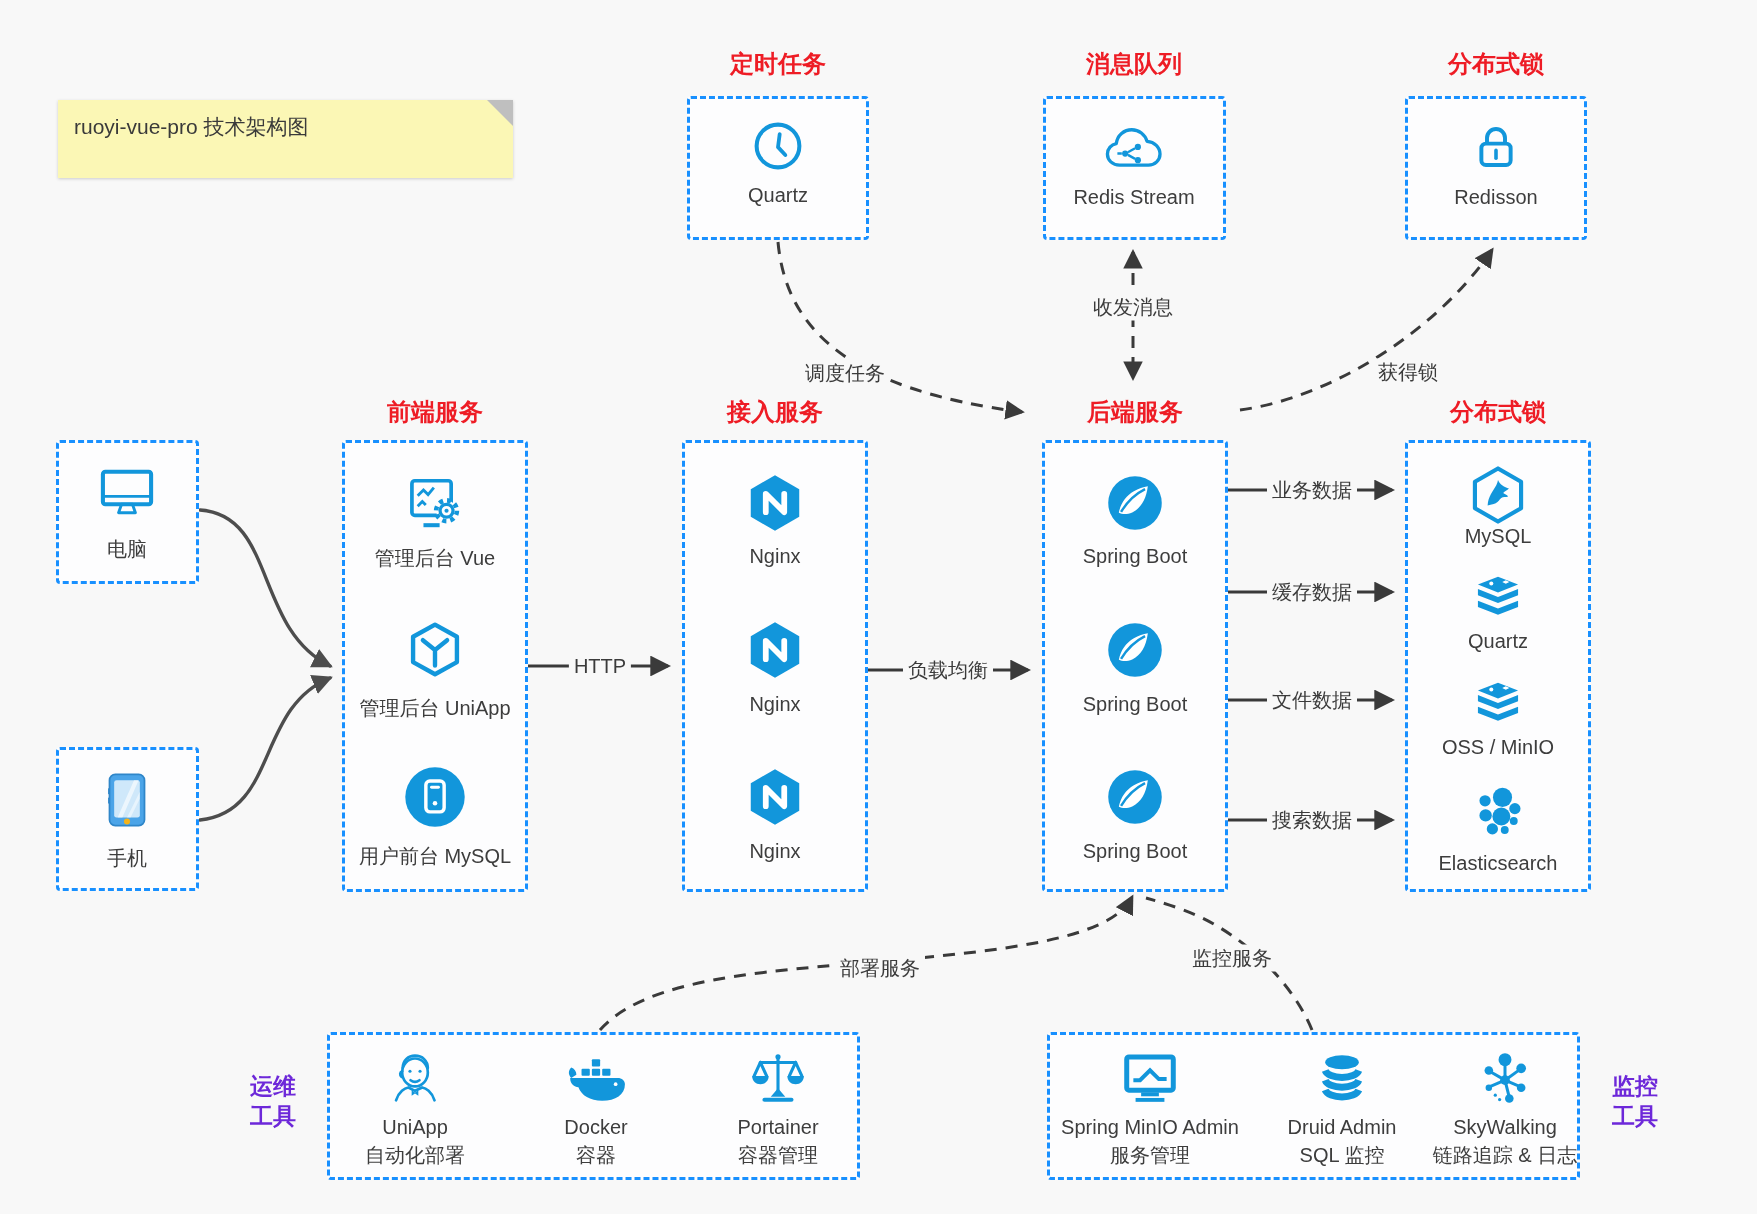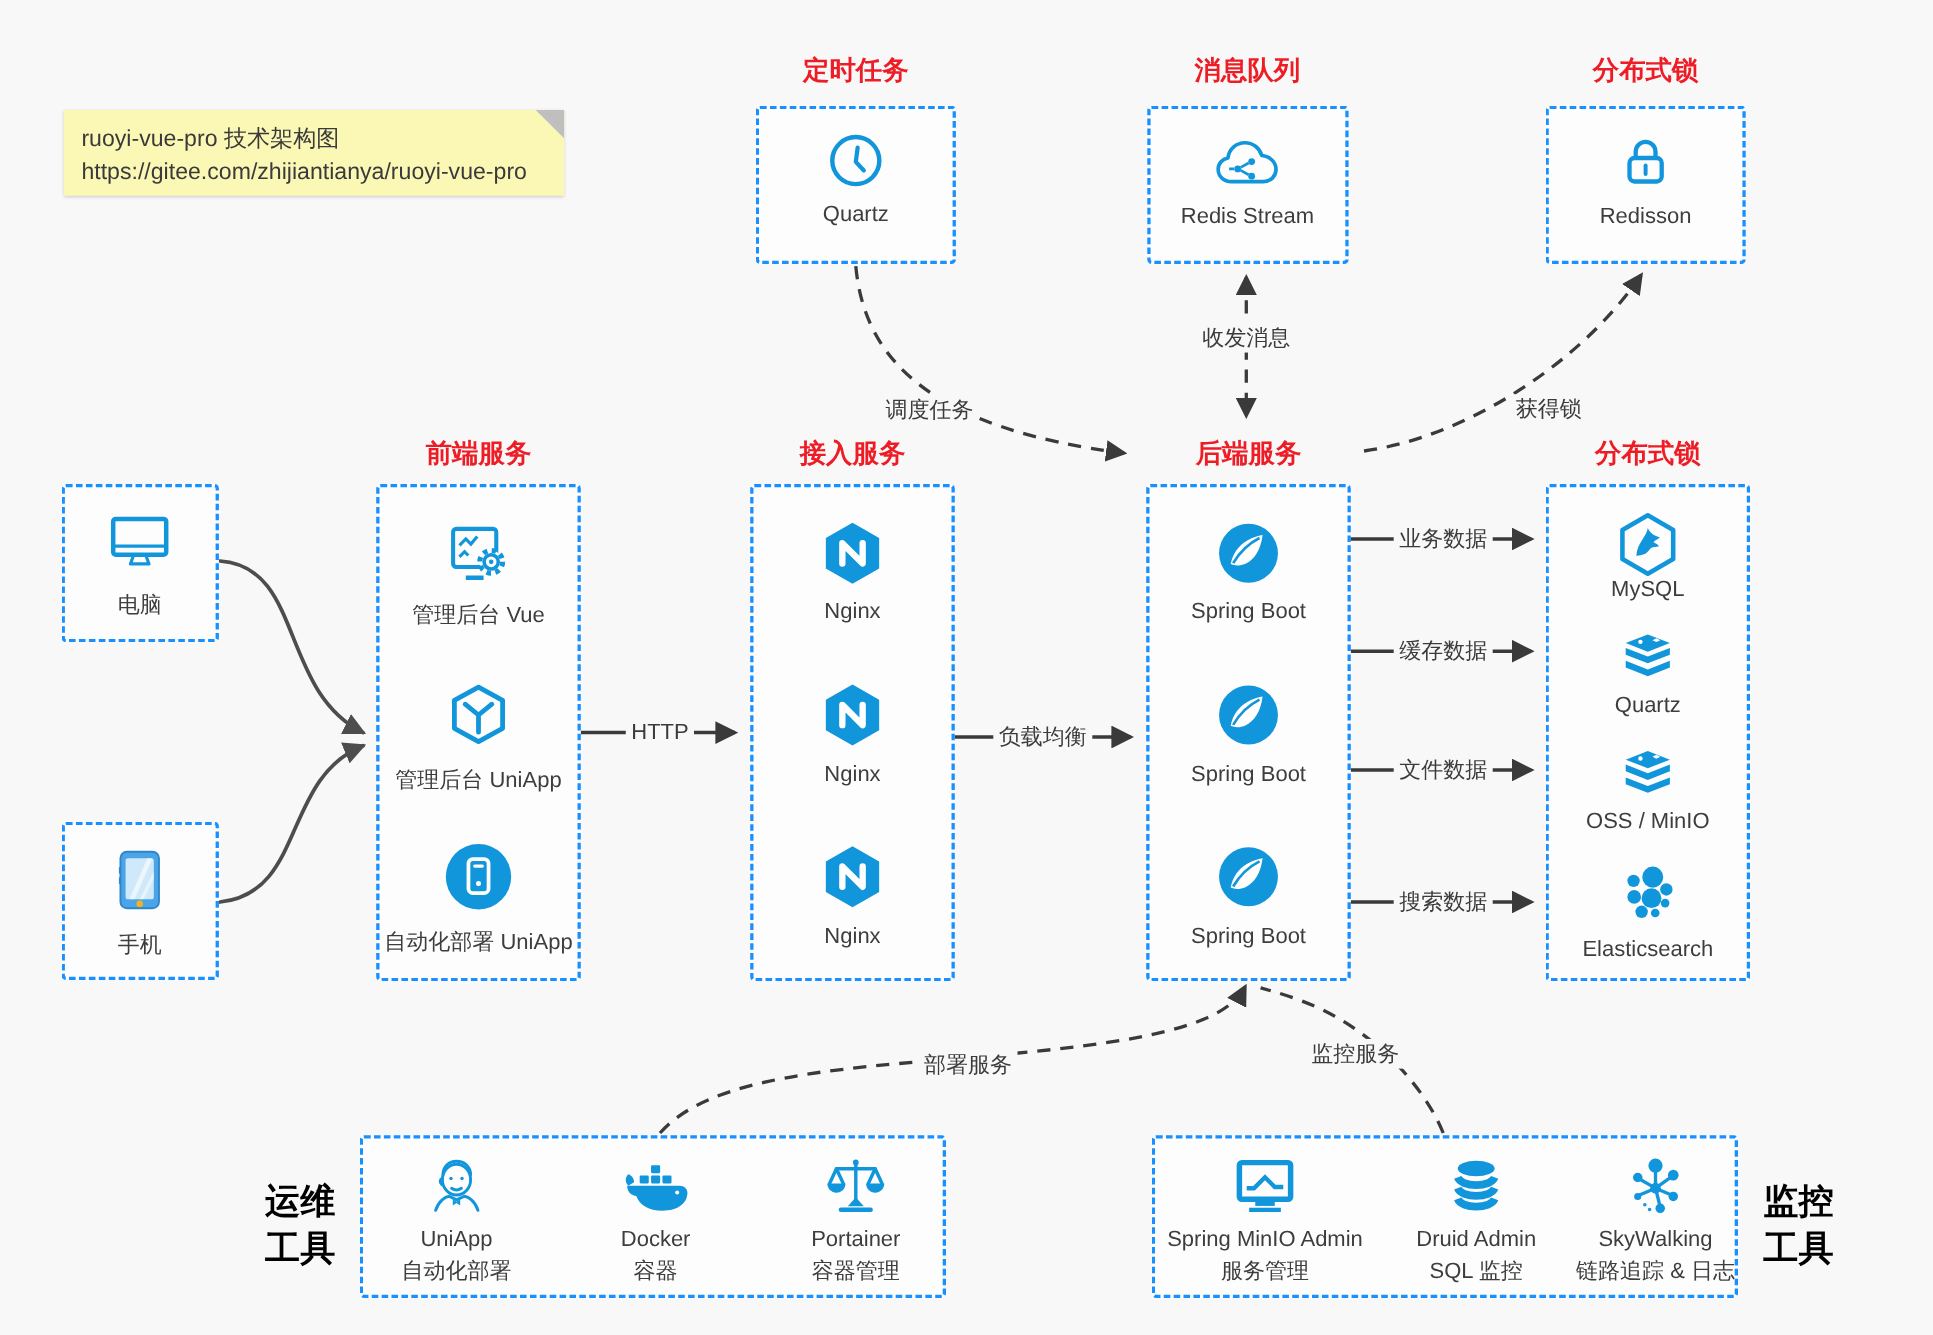--- a/index.html
+++ b/index.html
@@ -1,21 +1,21 @@
 <!DOCTYPE html>
 <html><head>
 <meta charset="utf-8">
 <style>
   html,body{margin:0;padding:0;background:#f8f8f8;}
   .canvas{position:relative;width:1757px;height:1214px;background:#f8f8f8;overflow:hidden;
           font-family:"Liberation Sans","DejaVu Sans",sans-serif;}
   svg.edges{position:absolute;left:0;top:0;}
   .nbox{position:absolute;border:3px dashed #1890ff;border-radius:4px;background:#fdfdfe;box-sizing:border-box;}
   .gtitle{position:absolute;transform:translateX(-50%);font-weight:bold;font-size:24px;color:#ee1c25;white-space:nowrap;}
-  .side-title{position:absolute;font-weight:bold;font-size:32px;color:#000000;line-height:1.3;text-align:center;width:70px;}
+  .side-title{position:absolute;font-weight:bold;font-size:23px;color:#6d28d9;line-height:1.3;text-align:center;width:70px;}
   .icon{position:absolute;transform:translate(-50%,-50%);line-height:0;color:#1296db;}
   .ilabel{position:absolute;transform:translateX(-50%);font-size:20px;color:#3d3d3d;white-space:nowrap;text-align:right;}
   .idesc{position:absolute;transform:translateX(-50%);font-size:20px;color:#3d3d3d;white-space:nowrap;text-align:center;}
   .edge-label{position:absolute;transform:translate(-50%,-50%);font-size:20px;color:#3b3b3b;background:#f8f8f8;
               padding:0 5px;white-space:nowrap;}
   .note{position:absolute;left:58px;top:100px;width:455px;height:78px;background:#fbf7b5;
         box-shadow:0 1px 3px rgba(0,0,0,.18);padding:12px 0 0 16px;box-sizing:border-box;
         font-size:21px;color:#3a3a3a;line-height:1.45;}
   .note .fold{position:absolute;right:0;top:0;width:26px;height:26px;background:#bfbfbf;
               clip-path:polygon(0 0,100% 0,100% 100%);}
@@ -47,21 +47,20 @@
 
     <path d="M 778 242 C 786 330 850 390 1022 412" fill="none" stroke="#3a3a3a" stroke-width="3" stroke-dasharray="12 9" marker-end="url(#ah)"></path>
     <path d="M 1133 252 V 378" fill="none" stroke="#3a3a3a" stroke-width="3" stroke-dasharray="12 9" marker-start="url(#ah)" marker-end="url(#ah)"></path>
     <path d="M 1240 410 C 1330 398 1436 332 1492 250" fill="none" stroke="#3a3a3a" stroke-width="3" stroke-dasharray="12 9" marker-end="url(#ah)"></path>
     <path d="M 600 1030 C 660 962 840 972 1005 948 C 1095 935 1122 916 1132 897" fill="none" stroke="#3a3a3a" stroke-width="3" stroke-dasharray="12 9" marker-end="url(#ah)"></path>
     <path d="M 1312 1030 C 1294 986 1250 940 1198 916 C 1178 907 1160 902 1146 898" fill="none" stroke="#3a3a3a" stroke-width="3" stroke-dasharray="12 9"></path>
   </svg>
 
   <div class="note">
     <div>ruoyi-vue-pro 技术架构图</div>
-    <div>https://gitee.com/zhijiantianya/ruoyi-vue-pro</div>
     <div class="fold"></div>
   </div>
 
   <div class="gtitle" style="left:778px;top:48px">定时任务</div>
   <div class="nbox" style="left:687px;top:96px;width:182px;height:144px"></div>
   <div class="icon" style="left:778px;top:146px">
     <svg viewBox="0 0 48 48" width="54" height="54">
       <circle cx="24" cy="24" r="19" fill="none" stroke="#1296db" stroke-width="3.6"></circle>
       <path d="M25.5 13.5 L24 25 L30.5 32" fill="none" stroke="#1296db" stroke-width="3.4" stroke-linecap="round" stroke-linejoin="round"></path>
     </svg>
@@ -138,21 +137,21 @@
   </div>
   <div class="ilabel" style="left:435px;top:695px">管理后台 UniApp</div>
   <div class="icon" style="left:435px;top:797px">
     <svg viewBox="0 0 56 56" width="64" height="64">
       <circle cx="28" cy="28" r="26" fill="#1296db"></circle>
       <rect x="20" y="14" width="16" height="27" rx="3.5" fill="none" stroke="#ffffff" stroke-width="3"></rect>
       <line x1="25" y1="19.5" x2="31" y2="19.5" stroke="#ffffff" stroke-width="2.6" stroke-linecap="round"></line>
       <circle cx="28" cy="33.5" r="2" fill="#ffffff"></circle>
     </svg>
   </div>
-  <div class="ilabel" style="left:435px;top:843px">自动化部署 UniApp</div>
+  <div class="ilabel" style="left:435px;top:843px">用户前台 MySQL</div>
 
   <div class="gtitle" style="left:775px;top:396px">接入服务</div>
   <div class="nbox" style="left:682px;top:440px;width:186px;height:452px"></div>
   <div class="icon" style="left:775px;top:503px">
     <svg viewBox="0 0 48 52" width="56" height="60">
       <path d="M24 2 L45 14 V38 L24 50 L3 38 V14 Z" fill="#1296db"></path>
       <path d="M16 34 V18 L32 34 V18" fill="none" stroke="#ffffff" stroke-width="5" stroke-linejoin="round" stroke-linecap="round"></path>
     </svg>
   </div>
   <div class="ilabel" style="left:775px;top:545px">Nginx</div>

